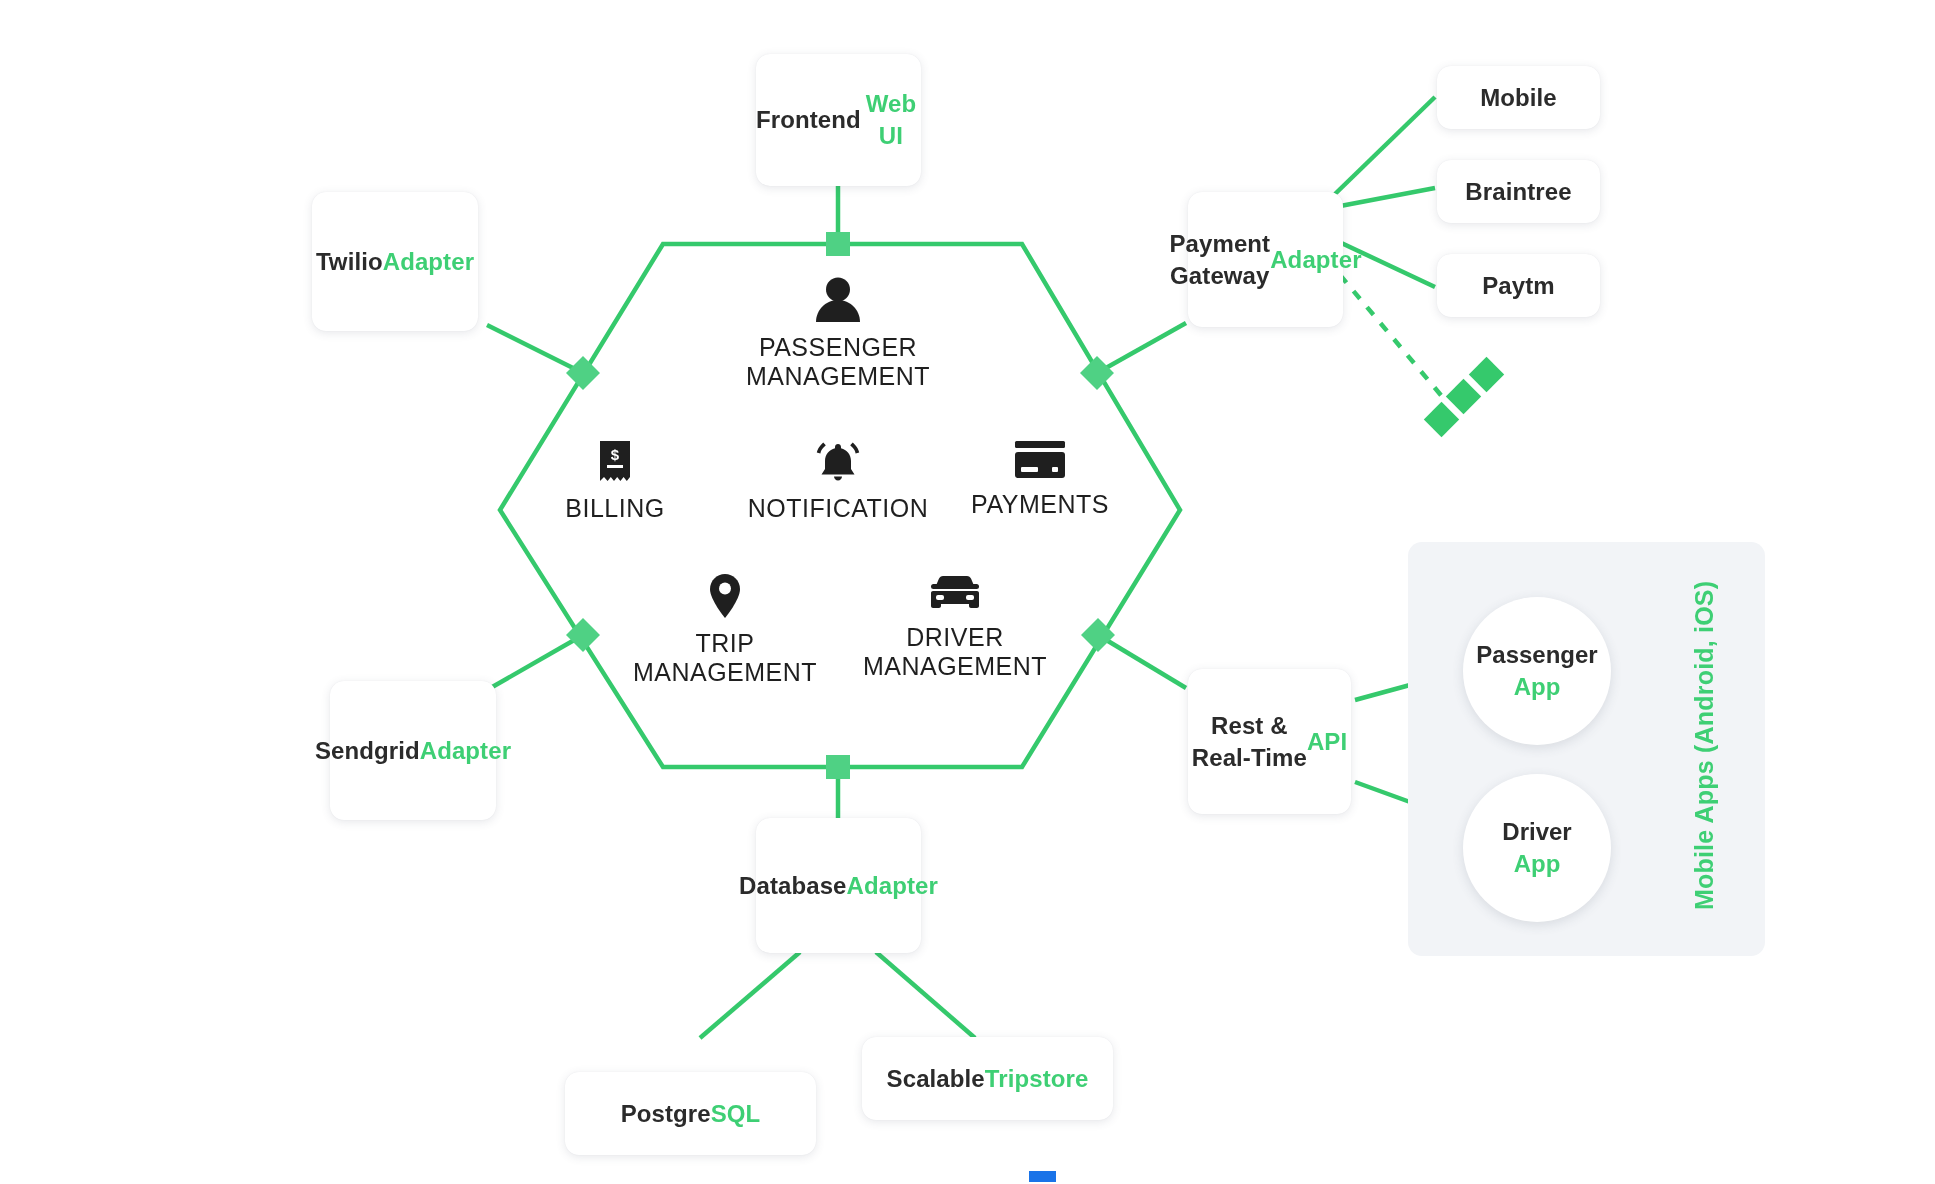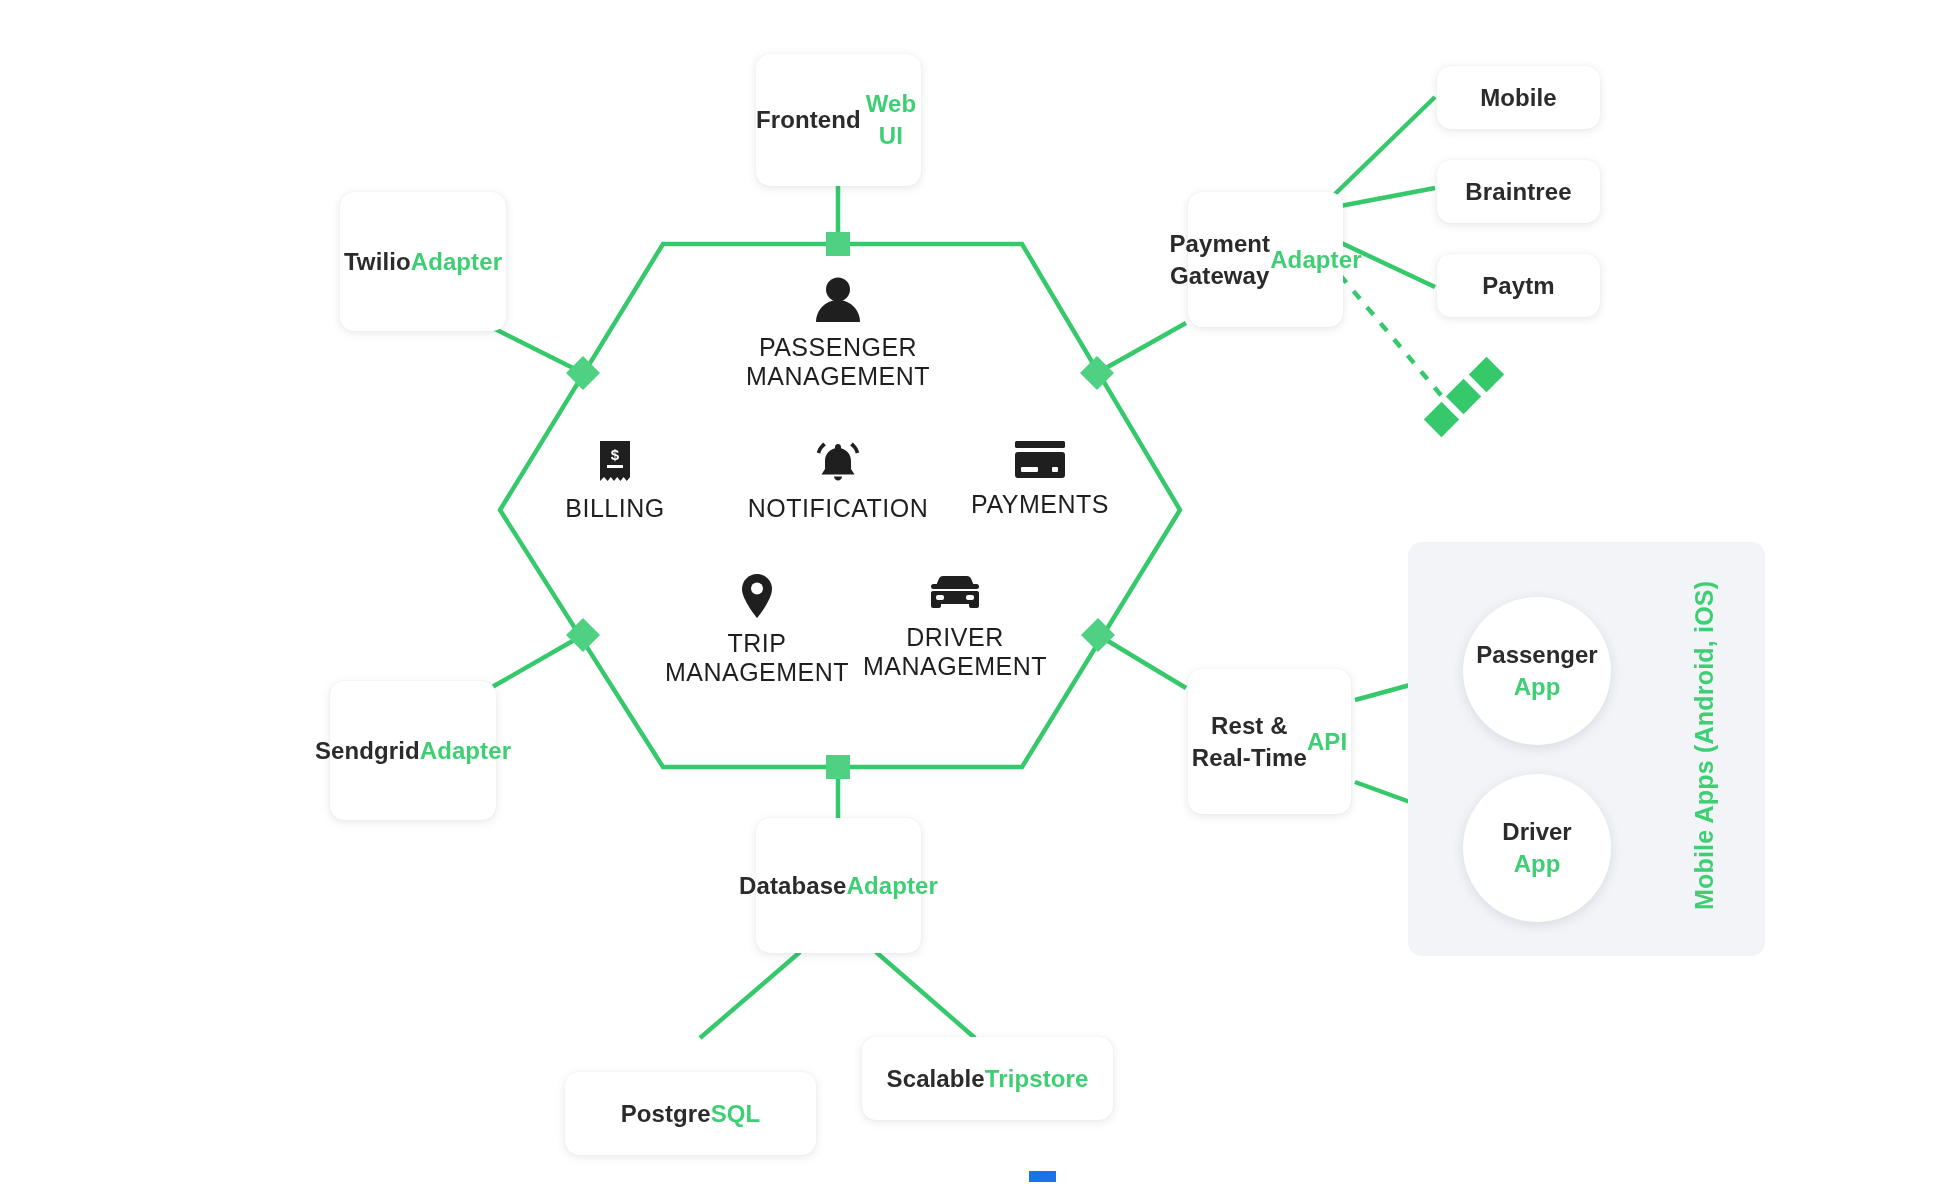--- a/index.html
+++ b/index.html
@@ -215,21 +215,21 @@
       <svg width="52" height="40" viewBox="0 0 52 40" xmlns="http://www.w3.org/2000/svg">
         <rect x="1" y="1" width="50" height="7" rx="1.5" fill="#1f1f1f"></rect>
         <rect x="1" y="12" width="50" height="26" rx="3" fill="#1f1f1f"></rect>
         <rect x="7" y="27" width="17" height="5" rx="1" fill="#ffffff"></rect>
         <rect x="38" y="27" width="6" height="5" rx="1" fill="#ffffff"></rect>
       </svg>
     </span>
     <span class="lbl">PAYMENTS</span>
   </div>
 
-  <div class="hex-node" style="left:625px; top:573px; width:200px;margin-left:32px;">
+  <div class="hex-node" style="left:625px; top:573px; width:200px;">
     <span class="ico">
       <svg width="34" height="46" viewBox="0 0 34 46" fill="#1f1f1f" xmlns="http://www.w3.org/2000/svg">
         <path d="M17 1C8.7 1 2 7.7 2 16c0 11 15 29 15 29s15-18 15-29C32 7.7 25.3 1 17 1z"></path>
         <circle cx="17" cy="15.5" r="6" fill="#ffffff"></circle>
       </svg>
     </span>
     <span class="lbl">TRIP
 MANAGEMENT</span>
   </div>
 
@@ -245,21 +245,21 @@
     </span>
     <span class="lbl">DRIVER
 MANAGEMENT</span>
   </div>
 
   <div class="card" style="left:756px; top:54px; width:165px; height:132px;">
     <span class="t1">Frontend</span>
     <span class="t2">Web UI</span>
   </div>
 
-  <div class="card" style="left:340px; top:192px; width:166px; height:139px;">
+  <div class="card" style="left:312px; top:192px; width:166px; height:139px;">
     <span class="t1">Twilio</span>
     <span class="t2">Adapter</span>
   </div>
 
   <div class="card" style="left:330px; top:681px; width:166px; height:139px;">
     <span class="t1">Sendgrid</span>
     <span class="t2">Adapter</span>
   </div>
 
   <div class="card" style="left:1188px; top:192px; width:155px; height:135px; white-space:pre-line;">

